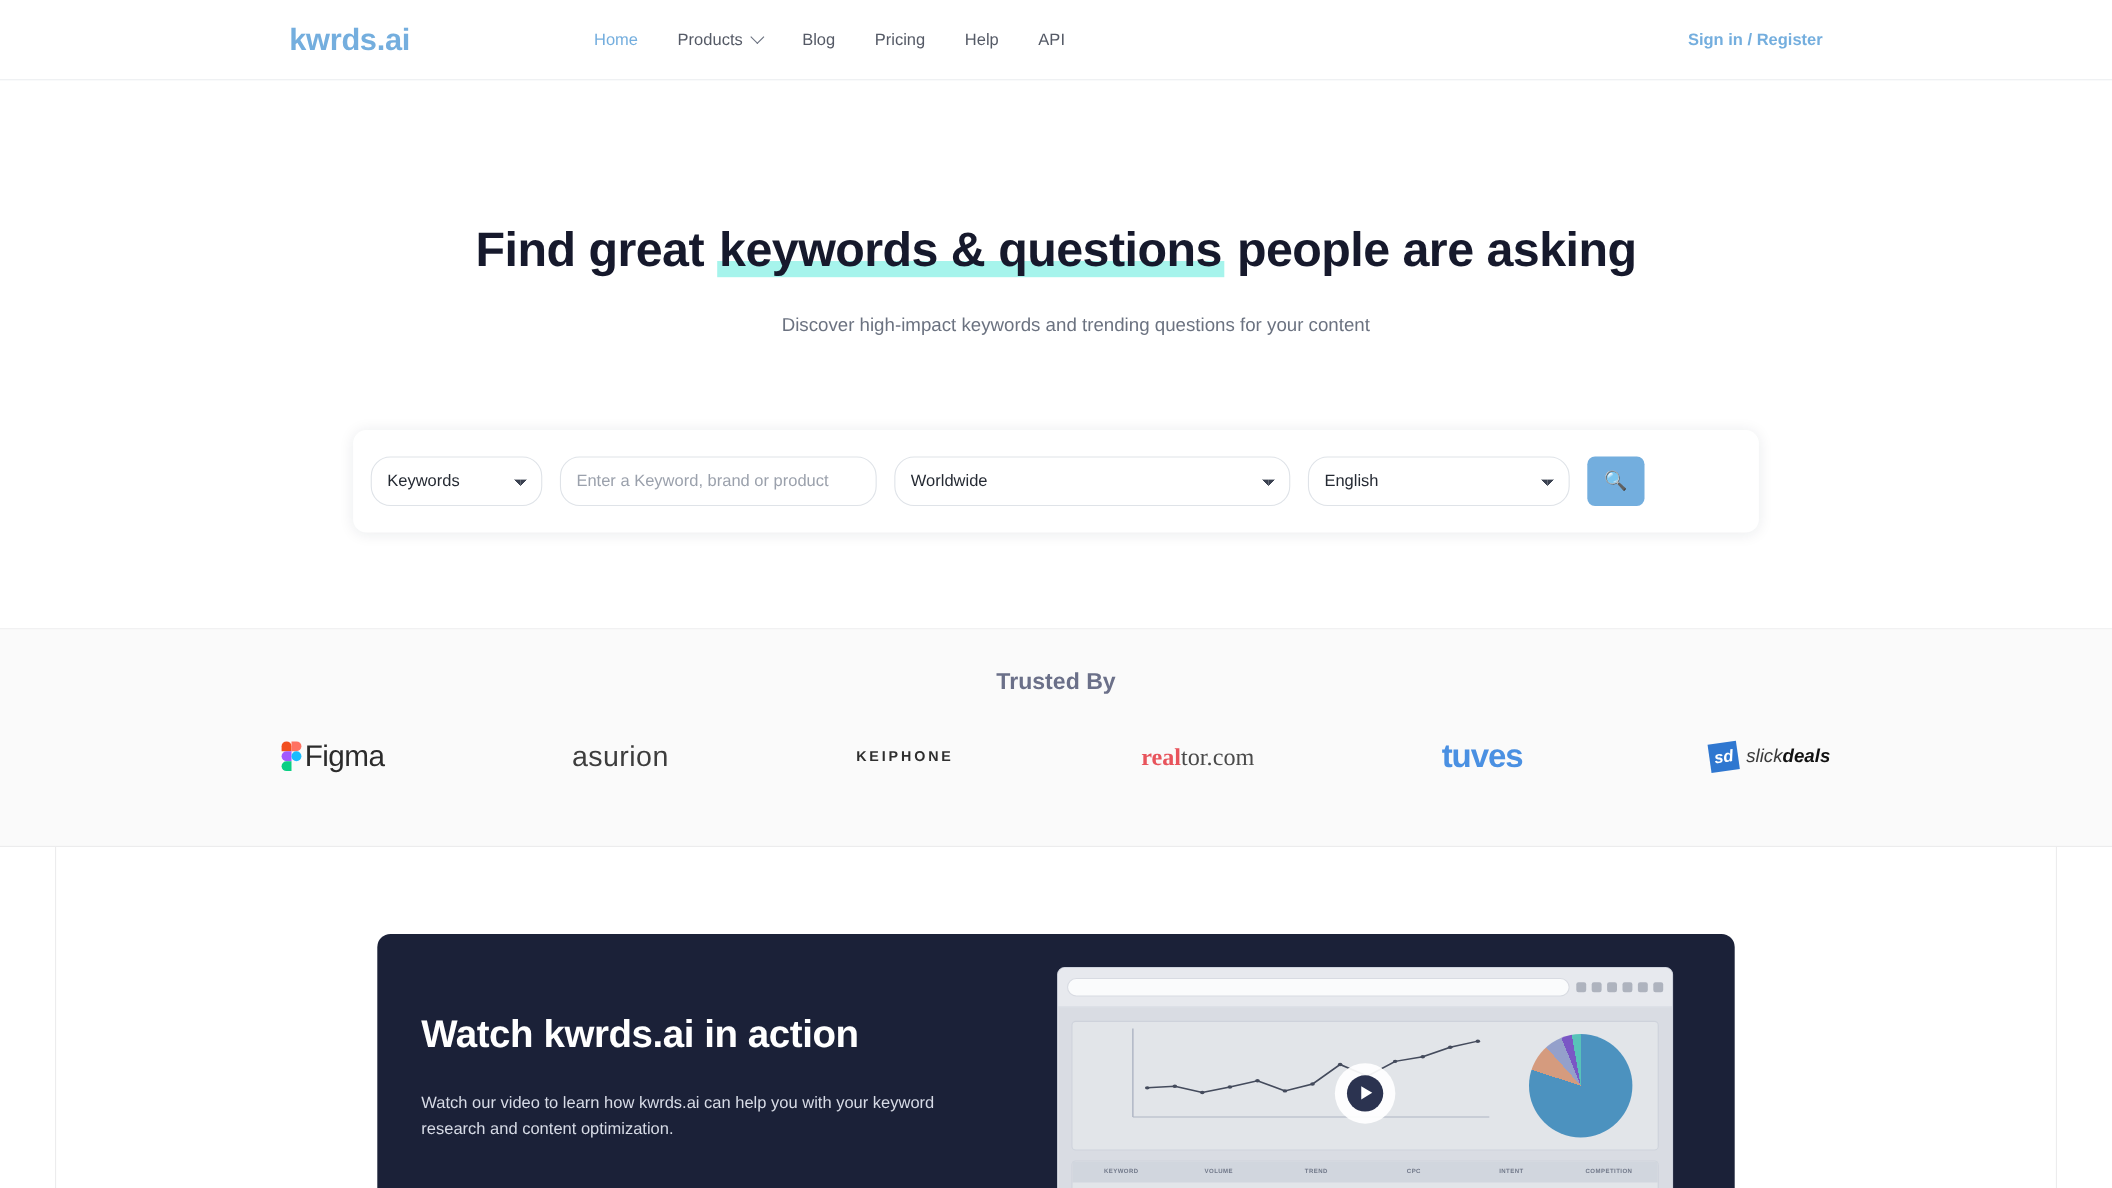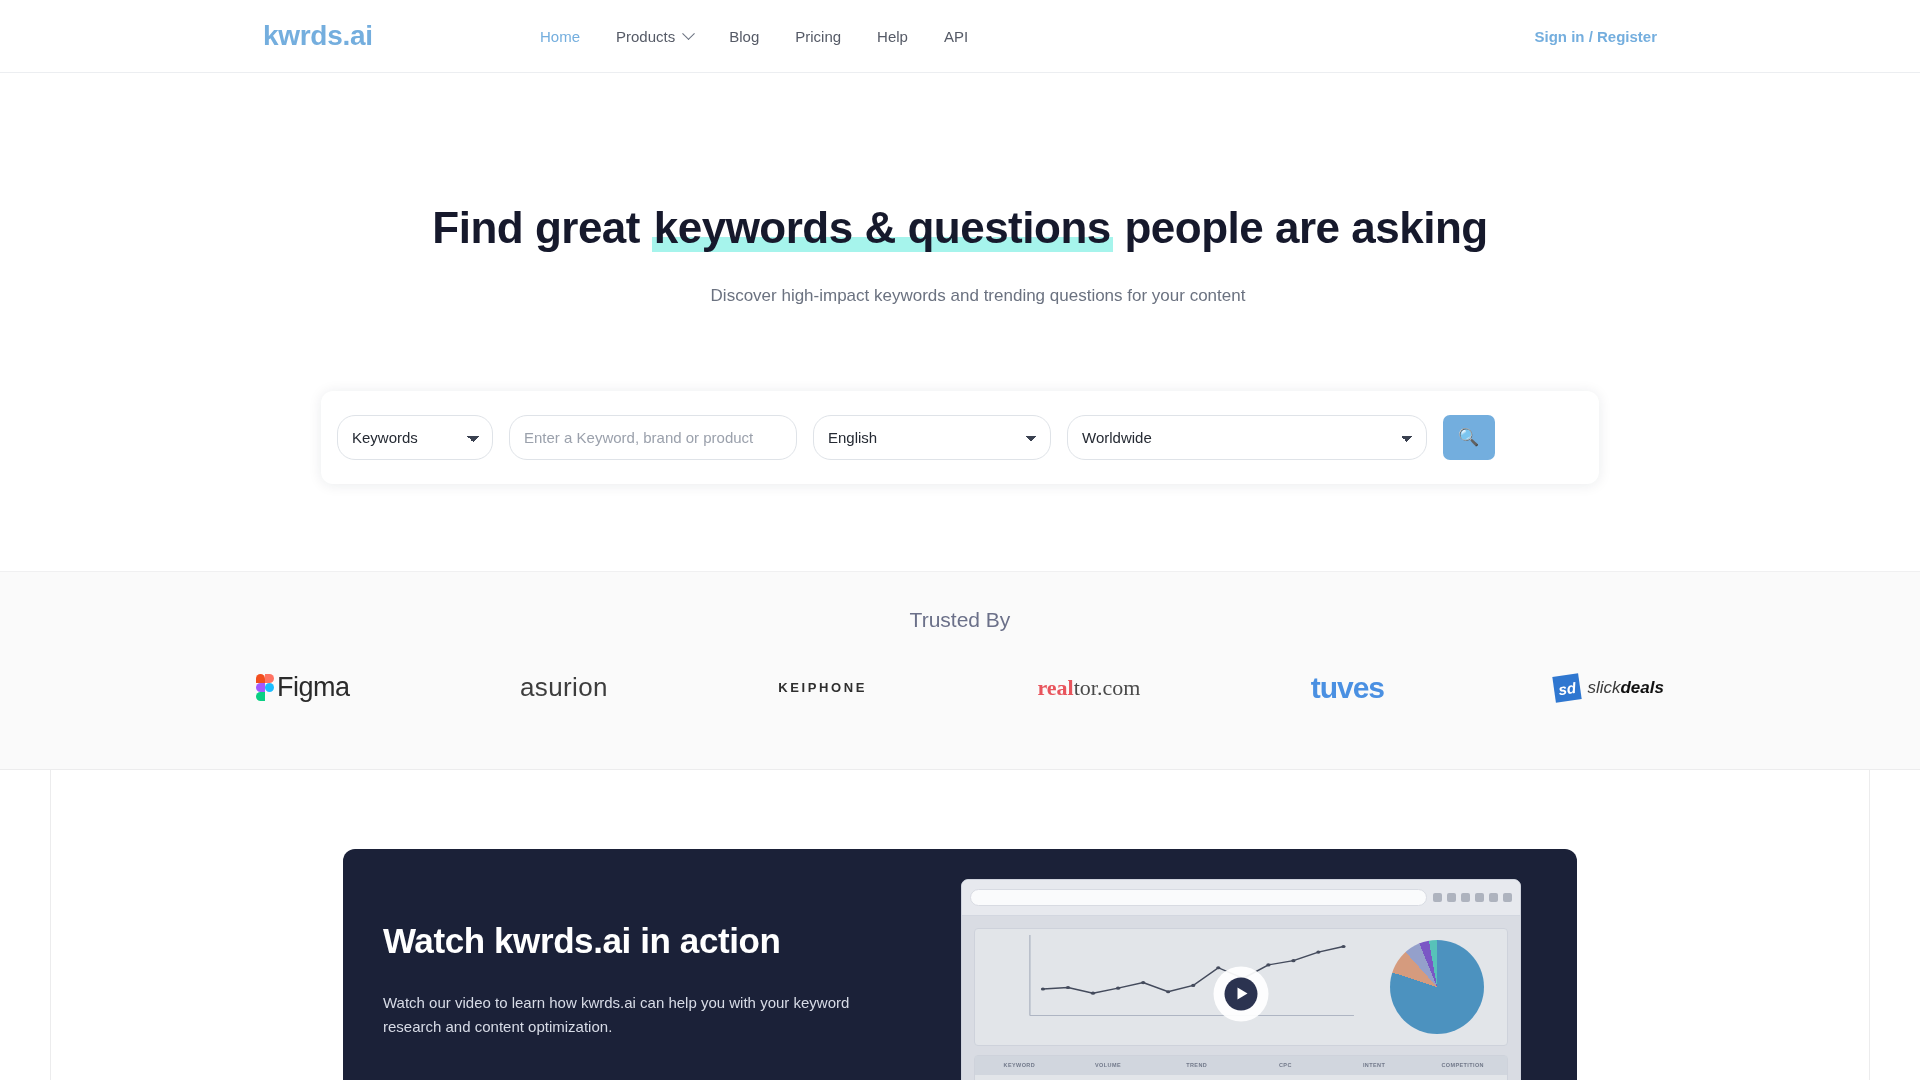--- a/index.html
+++ b/index.html
@@ -143,21 +143,21 @@
     margin-top: 87px;
     background: #fafafa;
     border-top: 1px solid #f0f0f1;
     border-bottom: 1px solid #ececed;
     height: 199px;
     padding-top: 36px;
   }
   .trusted-title {
     text-align: center;
     font-size: 21px;
-    font-weight: normal;
+    font-weight: bold;
     color: #6b7089;
   }
   .logos {
     margin-top: 30px;
     display: flex;
     justify-content: space-between;
     padding: 0 256px;
     align-items: center;
   }
   .logo-cell {
@@ -318,26 +318,26 @@
   <h1><span>Find great </span><span class="hl">keywords &amp; questions</span><span> people are asking</span></h1>
   <p class="sub">Discover high-impact keywords and trending questions for your content</p>
 
   <div class="search-card">
     <select class="field f-type">
       <option>Keywords</option>
     </select>
 
     <input class="field f-keyword" type="text" placeholder="Enter a Keyword, brand or product" style="">
 
+    <select class="field f-region">
+      <option>Worldwide</option>
+    </select>
+
     <select class="field f-lang">
       <option>English</option>
-    </select>
-
-    <select class="field f-region">
-      <option>Worldwide</option>
     </select>
 
     <button class="search-btn">
       <span>🔍</span>
     </button>
   </div>
 </div>
 
 <div class="trusted">
   <div class="trusted-title">Trusted By</div>

